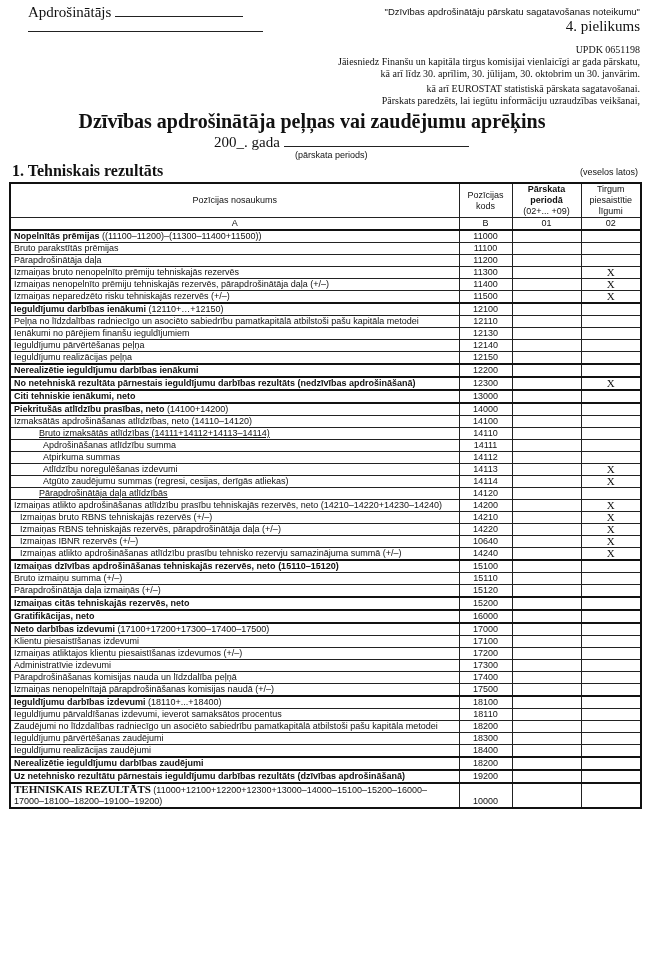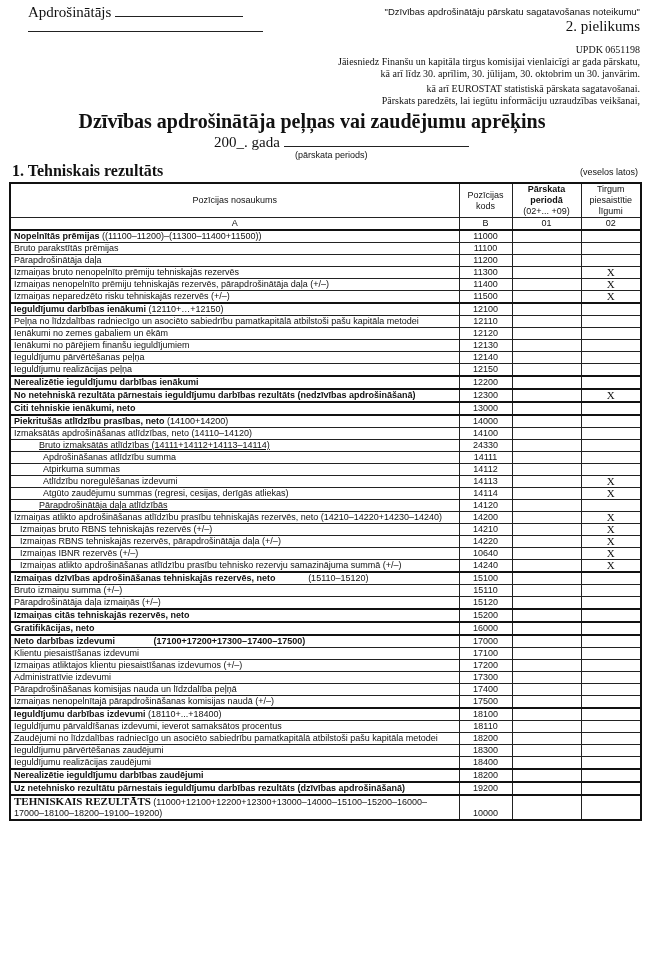--- a/index.html
+++ b/index.html
@@ -41,21 +41,21 @@
 </style>
 </head>
 <body>
 
 <div class="abs insurer">
   <span>Apdrošinātājs</span><span class="line"></span>
 </div>
 <div class="abs insurer-line2"></div>
 
 <div class="abs rules">"Dzīvības apdrošinātāju pārskatu sagatavošanas noteikumu"</div>
-<div class="abs annex">2. pielikums</div>
+<div class="abs annex">4. pielikums</div>
 <div class="abs updk">UPDK 0651198</div>
 <div class="abs submit1">
   <div>Jāiesniedz Finanšu un kapitāla tirgus komisijai vienlaicīgi ar gada pārskatu,</div>
   <div>kā arī līdz 30. aprīlim, 30. jūlijam, 30. oktobrim un 30. janvārim.</div>
 </div>
 <div class="abs purpose">
   <div>kā arī EUROSTAT statistiskā pārskata sagatavošanai.</div>
   <div>Pārskats paredzēts, lai iegūtu informāciju uzraudzības veikšanai,</div>
 </div>
 
@@ -139,26 +139,20 @@
         <td></td>
         <td class="x"></td>
       </tr>
       <tr>
         <td class="name"><span>Peļņa no līdzdalības radniecīgo un asociēto sabiedrību pamatkapitālā atbilstoši pašu kapitāla metodei</span></td>
         <td class="code">12110</td>
         <td></td>
         <td class="x"></td>
       </tr>
       <tr>
-        <td class="name"><span>Ienākumi no zemes gabaliem un ēkām</span></td>
-        <td class="code">12120</td>
-        <td></td>
-        <td class="x"></td>
-      </tr>
-      <tr>
         <td class="name"><span>Ienākumi no pārējiem finanšu ieguldījumiem</span></td>
         <td class="code">12130</td>
         <td></td>
         <td class="x"></td>
       </tr>
       <tr>
         <td class="name"><span>Ieguldījumu pārvērtēšanas peļņa</span></td>
         <td class="code">12140</td>
         <td></td>
         <td class="x"></td>
@@ -194,21 +188,21 @@
         <td class="x"></td>
       </tr>
       <tr>
         <td class="name"><span>Izmaksātās apdrošināšanas atlīdzības, neto (14110–14120)</span></td>
         <td class="code">14100</td>
         <td></td>
         <td class="x"></td>
       </tr>
       <tr>
         <td class="name i2"><span>Bruto izmaksātās atlīdzības (14111+14112+14113–14114)</span></td>
-        <td class="code">24330</td>
+        <td class="code">14110</td>
         <td></td>
         <td class="x"></td>
       </tr>
       <tr>
         <td class="name i3"><span>Apdrošināšanas atlīdzību summa</span></td>
         <td class="code">14111</td>
         <td></td>
         <td class="x"></td>
       </tr>
       <tr>
@@ -259,21 +253,21 @@
         <td></td>
         <td class="x">X</td>
       </tr>
       <tr>
         <td class="name i1"><span>Izmaiņas atlikto apdrošināšanas atlīdzību prasību tehnisko rezervju samazinājuma summā (+/–)</span></td>
         <td class="code">14240</td>
         <td></td>
         <td class="x">X</td>
       </tr>
       <tr class="b">
-        <td class="name"><span>Izmaiņas dzīvības apdrošināšanas tehniskajās rezervēs, neto</span><span style="font-weight: normal; margin-left: 30px;"> (15110–15120)</span></td>
+        <td class="name"><span>Izmaiņas dzīvības apdrošināšanas tehniskajās rezervēs, neto</span><span style="font-weight: bold;"> (15110–15120)</span></td>
         <td class="code">15100</td>
         <td></td>
         <td class="x"></td>
       </tr>
       <tr>
         <td class="name"><span>Bruto izmaiņu summa (+/–)</span></td>
         <td class="code">15110</td>
         <td></td>
         <td class="x"></td>
       </tr>
@@ -289,21 +283,21 @@
         <td></td>
         <td class="x"></td>
       </tr>
       <tr class="b">
         <td class="name"><span>Gratifikācijas, neto</span></td>
         <td class="code">16000</td>
         <td></td>
         <td class="x"></td>
       </tr>
       <tr class="b">
-        <td class="name"><span>Neto darbības izdevumi</span><span style="font-weight: bold; padding-left: 36px;"> (17100+17200+17300–17400–17500)</span></td>
+        <td class="name"><span>Neto darbības izdevumi</span><span style="font-weight: normal;"> (17100+17200+17300–17400–17500)</span></td>
         <td class="code">17000</td>
         <td></td>
         <td class="x"></td>
       </tr>
       <tr>
         <td class="name"><span>Klientu piesaistīšanas izdevumi</span></td>
         <td class="code">17100</td>
         <td></td>
         <td class="x"></td>
       </tr>

